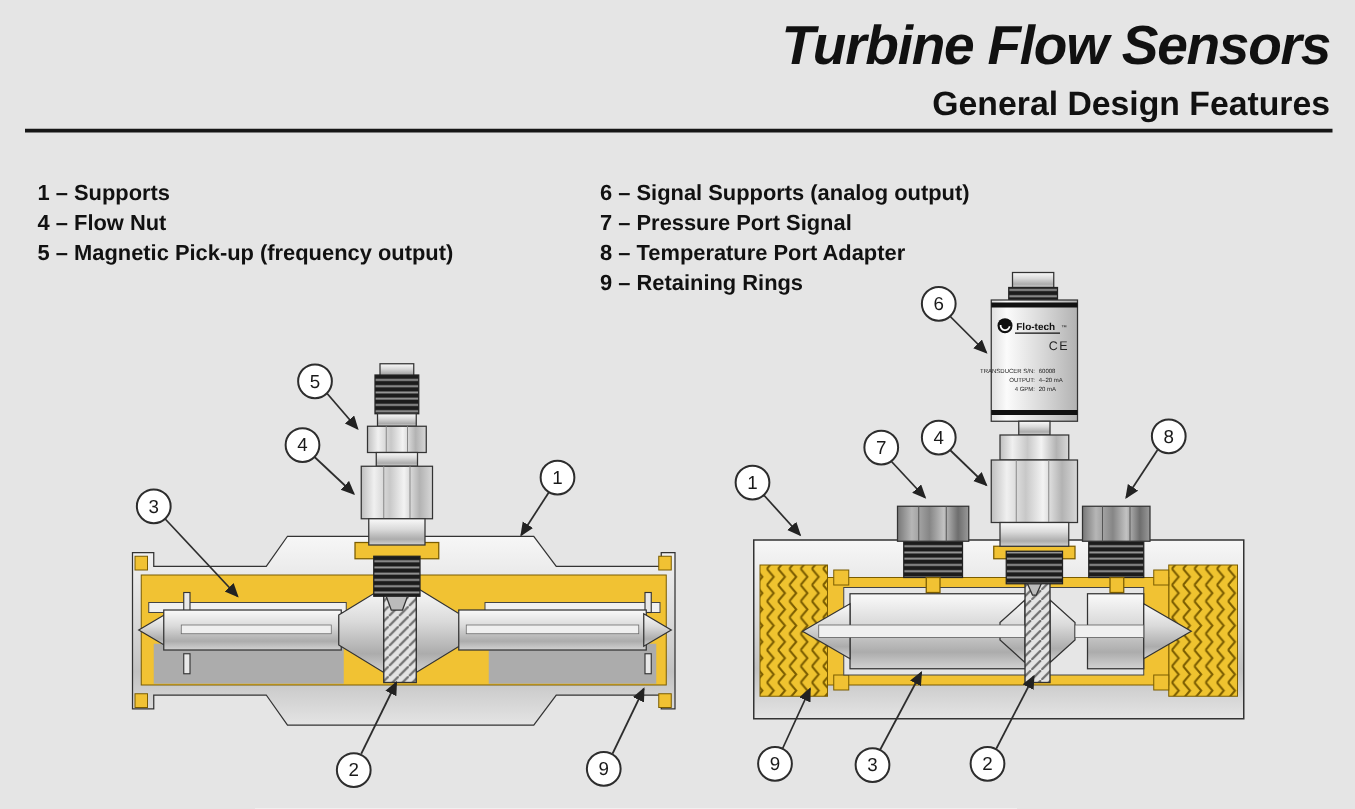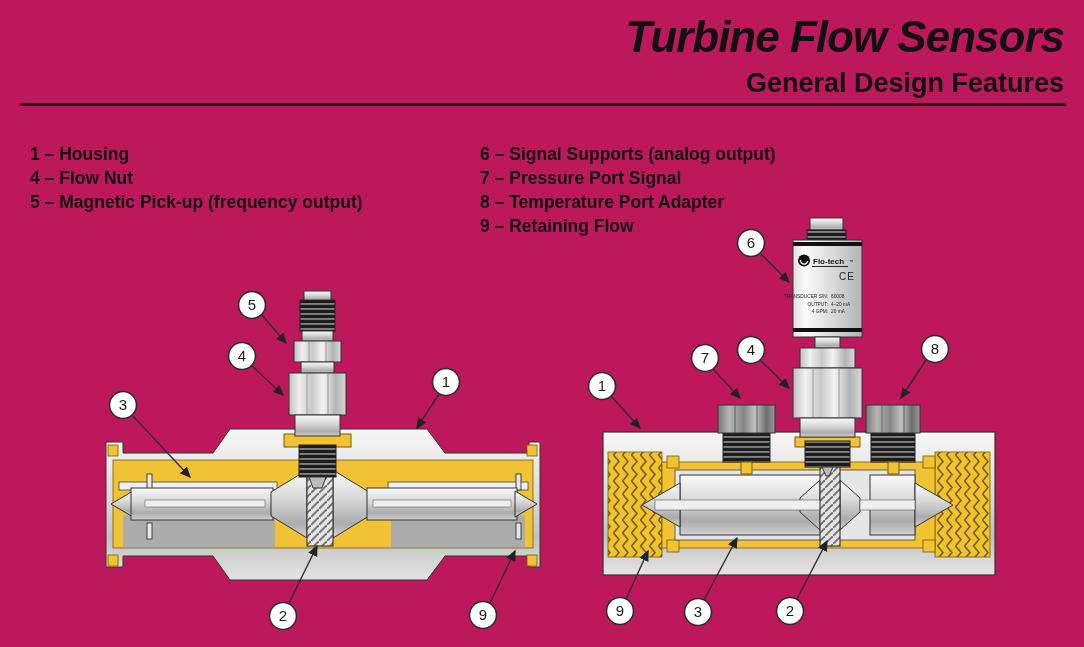--- a/index.html
+++ b/index.html
@@ -1,18 +1,18 @@
 <!DOCTYPE html>
 <html><head>
 <meta charset="utf-8">
 <style>
   html,body{margin:0;padding:0;background:#ffffff;}
   body{width:1084px;height:647px;position:relative;overflow:hidden;
        font-family:"Liberation Sans",sans-serif;color:#111;}
-  .page{position:absolute;inset:0;background:#be185d;}
+  .page{position:absolute;inset:0;background:#e5e5e5;}
   .title{position:absolute;top:12px;right:20px;font-style:italic;font-weight:bold;
          font-size:44px;letter-spacing:-1px;white-space:nowrap;}
   .subtitle{position:absolute;top:68px;right:20px;font-size:27px;white-space:nowrap;font-weight:bold;}
   .rule{position:absolute;top:103px;left:20px;right:18px;height:3px;background:#161616;}
   .legend{position:absolute;top:142px;font-weight:bold;font-size:17.5px;}
   .legend.left{left:30px;}
   .legend.right{left:480px;}
   .legend .row{height:24px;line-height:24px;white-space:nowrap;}
   .dia{position:absolute;}
   svg text{font-family:"Liberation Sans",sans-serif;}
@@ -78,30 +78,30 @@
         <path d="M0,0 L8,3.5 L0,7 Z" fill="#222"></path>
       </marker>
     </defs>
   </svg>
 
   <div class="title">Turbine Flow Sensors</div>
   <div class="subtitle">General Design Features</div>
   <div class="rule"></div>
 
   <div class="legend left">
-    <div class="row"><span>1</span> <span>–</span> <span>Housing</span></div>
+    <div class="row"><span>1</span> <span>–</span> <span>Supports</span></div>
     <div class="row"><span>4</span> <span>–</span> <span>Flow Nut</span></div>
     <div class="row"><span>5</span> <span>–</span> <span>Magnetic Pick-up (frequency output)</span></div>
   </div>
 
   <div class="legend right">
     <div class="row"><span>6</span> <span>–</span> <span>Signal Supports (analog output)</span></div>
     <div class="row"><span>7</span> <span>–</span> <span>Pressure Port Signal</span></div>
     <div class="row"><span>8</span> <span>–</span> <span>Temperature Port Adapter</span></div>
-    <div class="row"><span>9</span> <span>–</span> <span>Retaining Flow</span></div>
+    <div class="row"><span>9</span> <span>–</span> <span>Retaining Rings</span></div>
   </div>
 
   <svg class="dia" style="left:95px;top:285px;" width="475" height="360" viewBox="0 0 475 360">
 
     <polygon class="ol" fill="url(#hous)" points="11,157 28,157 28,168 118,168 135,144 332,144 350,168 434,168 434,157 445,157 445,282 434,282 434,271 350,271 332,295 135,295 118,271 28,271 28,282 11,282"></polygon>
 
     <g fill="#F1C233" stroke="#7A5C00" stroke-width="0.8">
       <rect x="13" y="160" width="10" height="11"></rect>
         <rect x="13" y="270" width="10" height="11"></rect>
       <rect x="432" y="160" width="10" height="11"></rect>

